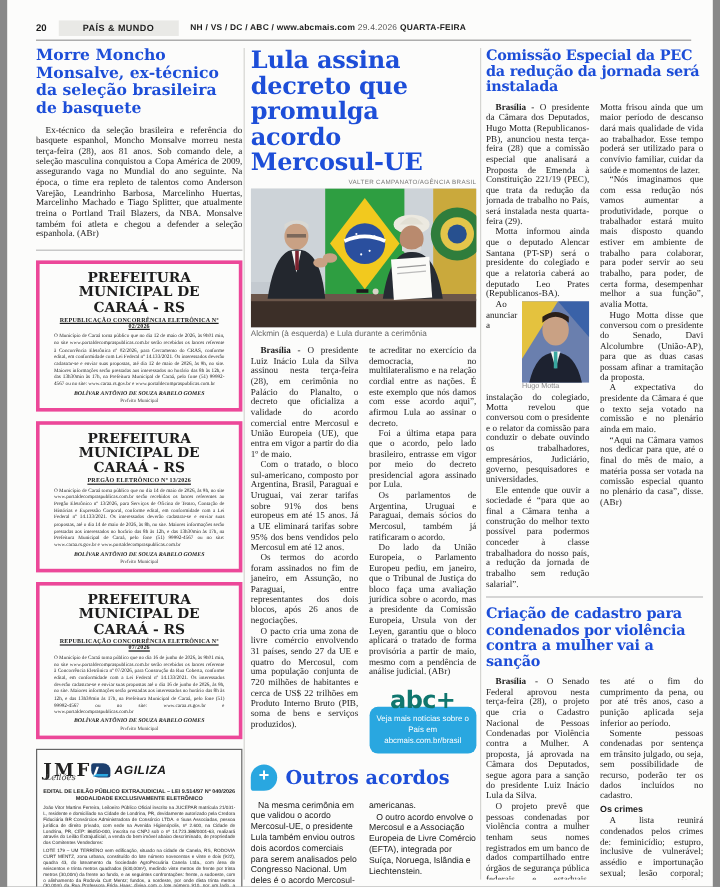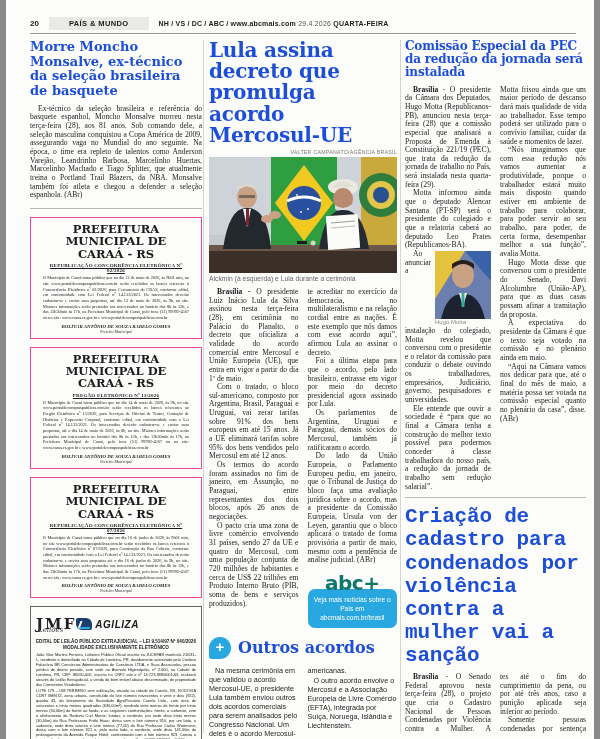--- a/index.html
+++ b/index.html
@@ -29,21 +29,21 @@
 
   h1,h2,h3 { font-family:"DejaVu Serif", serif; font-weight:bold; color:#1d4ed8; }
 
   
   .obit-head { font-size:13px; line-height:1.13; margin-bottom:6px; }
   .body-serif { font-size:7.6px; line-height:1.14; text-align:justify; }
   .body-serif p { text-indent:8px; }
   .left-divider { border-top:1px solid #bbb; margin:8px 0 8px 0; }
 
   
-  .notice { border:1px solid #ec4899; padding:5px 12px 4px; margin-bottom:8px; text-align:center; }
+  .notice { border:3px solid #ec4899; padding:5px 12px 4px; margin-bottom:8px; text-align:center; }
   .notice-title { font-size:11.5px; line-height:1.08; font-family:"DejaVu Serif",serif; font-weight:bold; }
   .notice-sub { font-size:5px; font-weight:bold; text-decoration:underline; margin:3px 0 2px; letter-spacing:.2px; }
   .notice-body { font-size:4.3px; line-height:1.32; text-align:justify; color:#222; }
   .notice-signer { font-size:4.9px; font-weight:bold; font-style:italic; margin-top:3px; }
   .notice-role { font-size:4.2px; color:#333; }
 
   
   .ad { border:1px solid #666; padding:4px 5px; height:178px; overflow:hidden;
         font-family:"Liberation Sans", sans-serif; }
   .ad-logos { display:flex; align-items:center; justify-content:flex-start; height:26px; margin-bottom:2px; }
@@ -73,21 +73,21 @@
   .outros { margin-top:9px; }
   .outros-head-row { display:flex; align-items:center; gap:7px; margin-bottom:7px; }
   .pin-icon { width:22px; height:22px; background:#29a7e0; border-radius:50% 50% 50% 12%; position:relative; }
   .pin-icon:after { content:"+"; position:absolute; left:0; right:0; top:1px; text-align:center; color:#fff; font-family:"Liberation Sans",sans-serif; font-size:15px; font-weight:bold; }
   .outros-title { font-size:16px; }
   .body-sans { font-family:"Liberation Sans",sans-serif; font-size:7.2px; line-height:1.26; color:#222; }
   .body-sans p { text-indent:6px; margin-bottom:1px; }
 
   
   .r-head1 { font-size:12px; line-height:1.1; letter-spacing:-.2px; margin-bottom:6px; }
-  .r-head2 { font-size:21px; line-height:1.1; letter-spacing:-.2px; margin:7px 0 6px;font-family:Liberation Mono, monospace; }
+  .r-head2 { font-size:12px; line-height:1.1; letter-spacing:-.2px; margin:7px 0 6px; }
   .r-divider { border-top:1px solid #bbb; margin-top:6px; }
   .motta-photo { float:right; width:56px; margin:1px 0 1px 3px; }
   .motta-photo svg { width:56px; height:68px; display:block; }
   .photo-sub { font-family:"Liberation Sans",sans-serif; font-size:6px; color:#888; }
   .crimes-sub { font-family:"Liberation Sans",sans-serif; font-weight:bold; font-size:7.4px; margin:3px 0 1px; text-indent:0 !important; }
 </style>
 </head>
 <body>
 
 <div id="page">

